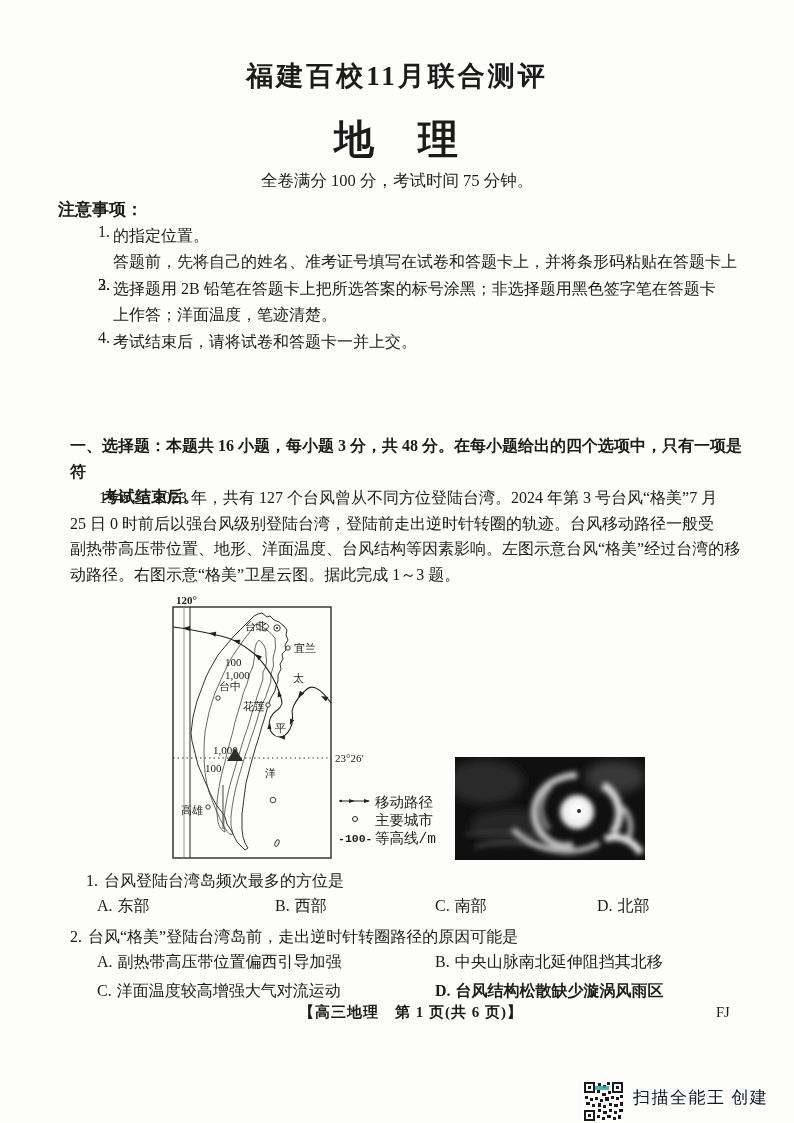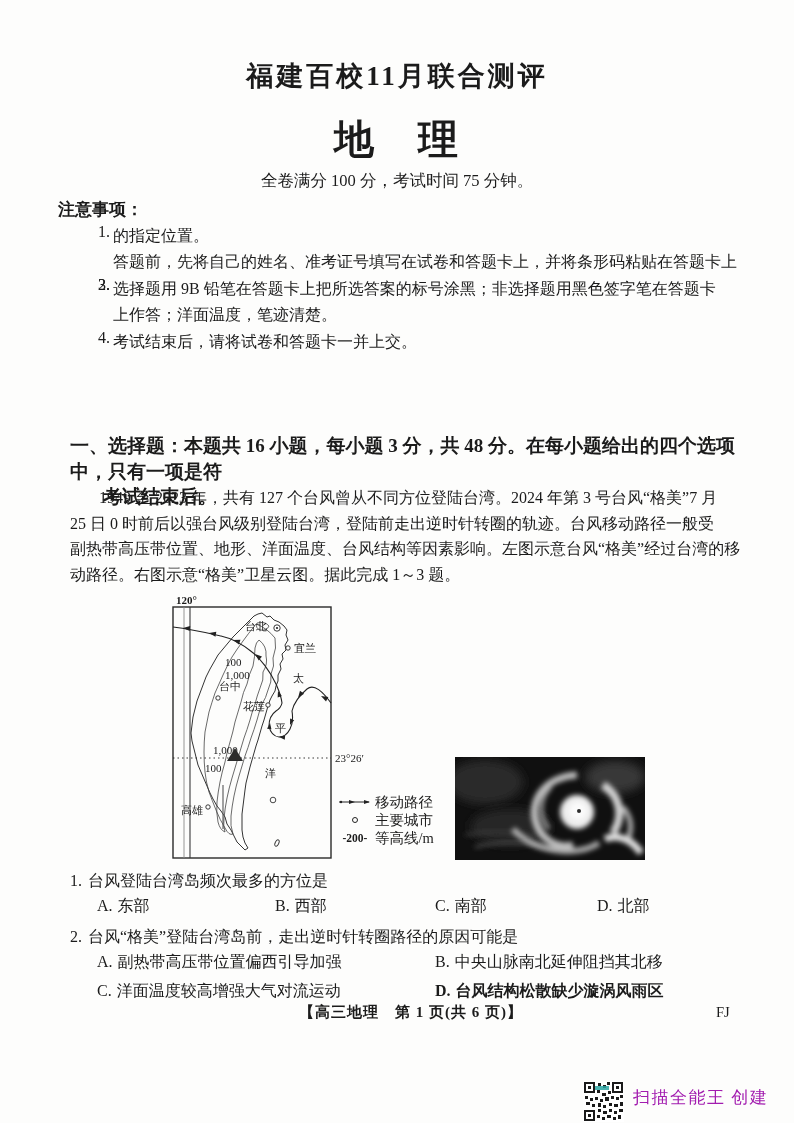--- a/index.html
+++ b/index.html
@@ -11,64 +11,64 @@
   .abs{position:absolute;}
   .ctr{left:0;right:0;text-align:center;}
   .page-title{top:58px;font-size:27px;font-weight:bold;letter-spacing:3px;}
   .subject{top:112px;font-size:40px;font-weight:bold;letter-spacing:2px;}
   .exam-info{top:170px;font-size:16.5px;}
   .notice-head{left:58px;top:198px;font-size:17px;font-weight:bold;}
   .notice{left:70px;right:54px;top:223px;font-size:16px;}
   .notice-item{position:relative;padding-left:43px;}
   .notice-item .num{position:absolute;left:28px;top:0;}
   .notice-item .ln{line-height:26.4px;}
-  .sec-head{left:70px;right:50px;top:433px;font-size:19px;font-weight:bold;}
+  .sec-head{left:70px;right:50px;top:433px;font-size:16px;font-weight:bold;}
   .sec-head .ln{line-height:25.5px;}
   .sec-head .ln2{margin-left:33px;}
   .intro{left:70px;right:50px;top:485px;font-size:16px;}
   .intro .ln{line-height:25.6px;}
   .intro .ln1{margin-left:29px;}
   .qstem{left:70px;font-size:16px;line-height:20px;}
   .qstem .qnum{margin-right:6px;}
   .optrow{left:70px;right:40px;height:20px;font-size:16px;}
   .opt{position:absolute;top:0;white-space:nowrap;}
   .opt .olabel{margin-right:5px;}
   .map-svg{left:163px;top:596px;}
   .map-svg text{font-size:11px;fill:#1b1b1b;}
   .legend{left:338px;top:793px;font-size:14.5px;}
-  .legend-row{display:flex;align-items:center;height:18px;}
+  .legend-row{display:flex;align-items:center;height:18px;font-family:Liberation Mono, monospace;}
   .legend-sym{width:34px;text-align:center;flex:none;}
   .legend-lab{margin-left:3px;white-space:nowrap;}
   .contour-sym{font-size:11.5px;letter-spacing:0;font-weight:bold;}
   .satellite{left:455px;top:757px;width:190px;height:103px;background:#0c0c0c;overflow:hidden;}
   .page-footer{top:1003px;font-size:15px;font-weight:bold;letter-spacing:1px;padding-left:28px;}
   .footer-code{left:716px;top:1004px;font-size:14.5px;}
   .qr{left:583px;top:1081px;}
-  .scan-credit{left:633px;top:1086px;font-size:17px;color:#a21caf;letter-spacing:1.5px;}
+  .scan-credit{left:633px;top:1086px;font-size:17px;color:#0f172a;letter-spacing:1.5px;}
 </style>
 </head>
 <body>
 
 <div class="abs ctr page-title">福建百校11月联合测评</div>
 <div class="abs ctr subject">地　理</div>
 <div class="abs ctr exam-info">全卷满分 100 分，考试时间 75 分钟。</div>
 
 <div class="abs notice-head">注意事项：</div>
 <div class="abs notice">
   <div class="notice-item">
     <span class="num">1.</span>
     <div class="ln">的指定位置。</div>
     <div class="ln">答题前，先将自己的姓名、准考证号填写在试卷和答题卡上，并将条形码粘贴在答题卡上</div>
   </div>
   <div class="notice-item">
     <span class="num">2.</span>
   </div>
   <div class="notice-item">
     <span class="num">3.</span>
-    <div class="ln">选择题用 9B 铅笔在答题卡上把所选答案的标号涂黑；非选择题用黑色签字笔在答题卡</div>
+    <div class="ln">选择题用 2B 铅笔在答题卡上把所选答案的标号涂黑；非选择题用黑色签字笔在答题卡</div>
     <div class="ln">上作答；洋面温度，笔迹清楚。</div>
   </div>
   <div class="notice-item">
     <span class="num">4.</span>
     <div class="ln">考试结束后，请将试卷和答题卡一并上交。</div>
   </div>
 </div>
 
 <div class="abs sec-head">
   <div class="ln">一、选择题：本题共 16 小题，每小题 3 分，共 48 分。在每小题给出的四个选项中，只有一项是符</div>
@@ -180,21 +180,21 @@
   </div>
   <div class="legend-row">
     <span class="legend-sym">
       <svg width="32" height="10" viewBox="0 0 32 10">
           <circle cx="16" cy="5" r="2.5" fill="none" stroke="#222" stroke-width="1"></circle>
         </svg>
     </span>
     <span class="legend-lab">主要城市</span>
   </div>
   <div class="legend-row">
-    <span class="legend-sym contour-sym">-200-</span>
+    <span class="legend-sym contour-sym">-100-</span>
     <span class="legend-lab">等高线/m</span>
   </div>
 </div>
 
 <div class="abs satellite">
   <svg width="190" height="103" viewBox="0 0 190 103">
     <defs>
       <filter id="b1" x="-50%" y="-50%" width="200%" height="200%">
           <feGaussianBlur stdDeviation="2.6"></feGaussianBlur>
         </filter>
@@ -216,21 +216,21 @@
       <path d="M150,82 C164,76 178,84 186,96" stroke="#efefef" stroke-width="7" fill="none" opacity="0.95"></path>
       <path d="M168,50 C176,60 178,72 172,84" stroke="#d8d8d8" stroke-width="5" fill="none" opacity="0.8"></path>
       <path d="M96,30 C84,42 84,60 94,72" stroke="#c4c4c4" stroke-width="4" fill="none" opacity="0.7"></path>
     </g>
     <circle cx="122" cy="55" r="17" fill="#ededed" filter="url(#b1)"></circle>
     <circle cx="123" cy="54" r="9" fill="#fbfbfb" filter="url(#b1)"></circle>
     <circle cx="124" cy="54" r="2" fill="#2e2e2e"></circle>
   </svg>
 </div>
 
-<div class="abs qstem" style="top:871px;">
+<div class="abs qstem" style="top:871px;margin-left:16px;">
   <span class="qnum">1.</span><span>台风登陆台湾岛频次最多的方位是</span>
 </div>
 <div class="abs optrow" style="top:896px;">
   <span class="opt" style="left:27px;"><span class="olabel">A.</span><span>东部</span></span>
   <span class="opt" style="left:205px;"><span class="olabel">B.</span><span>西部</span></span>
   <span class="opt" style="left:365px;"><span class="olabel">C.</span><span>南部</span></span>
   <span class="opt" style="left:527px;"><span class="olabel">D.</span><span>北部</span></span>
 </div>
 
 <div class="abs qstem" style="top:927px;">

